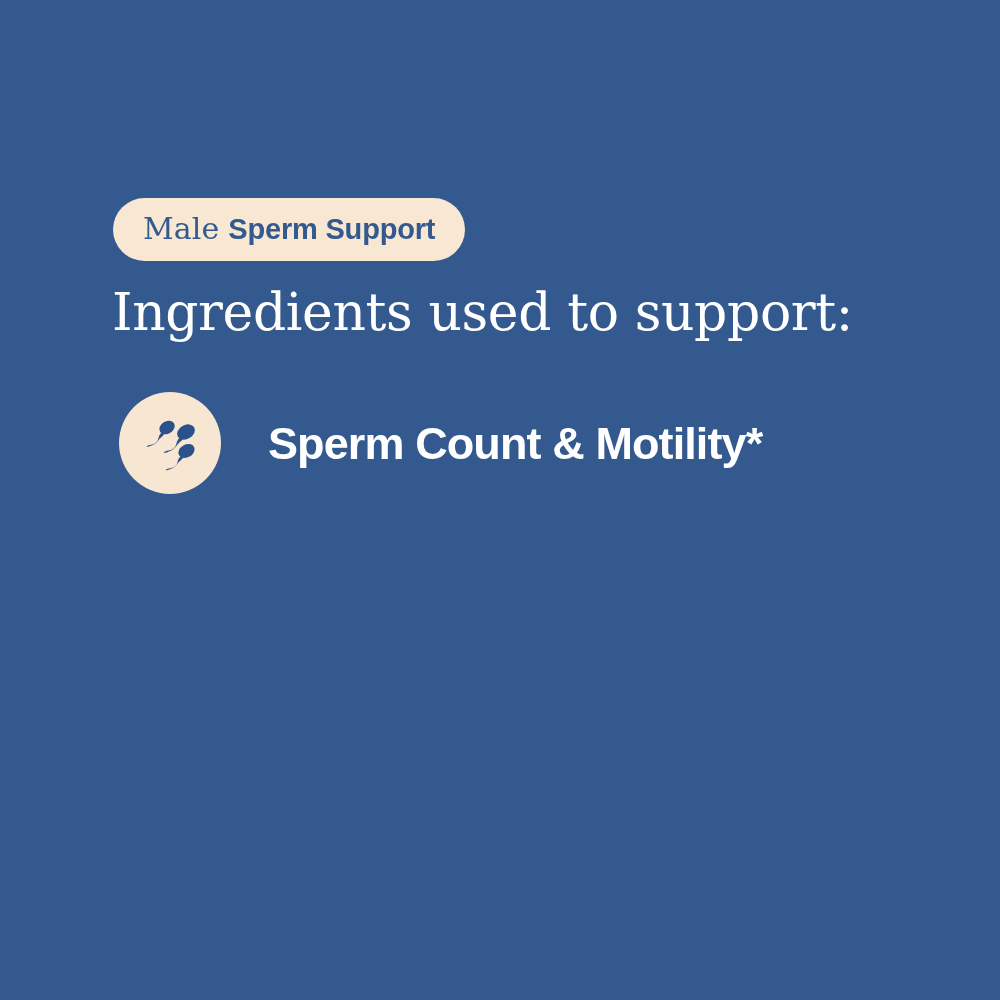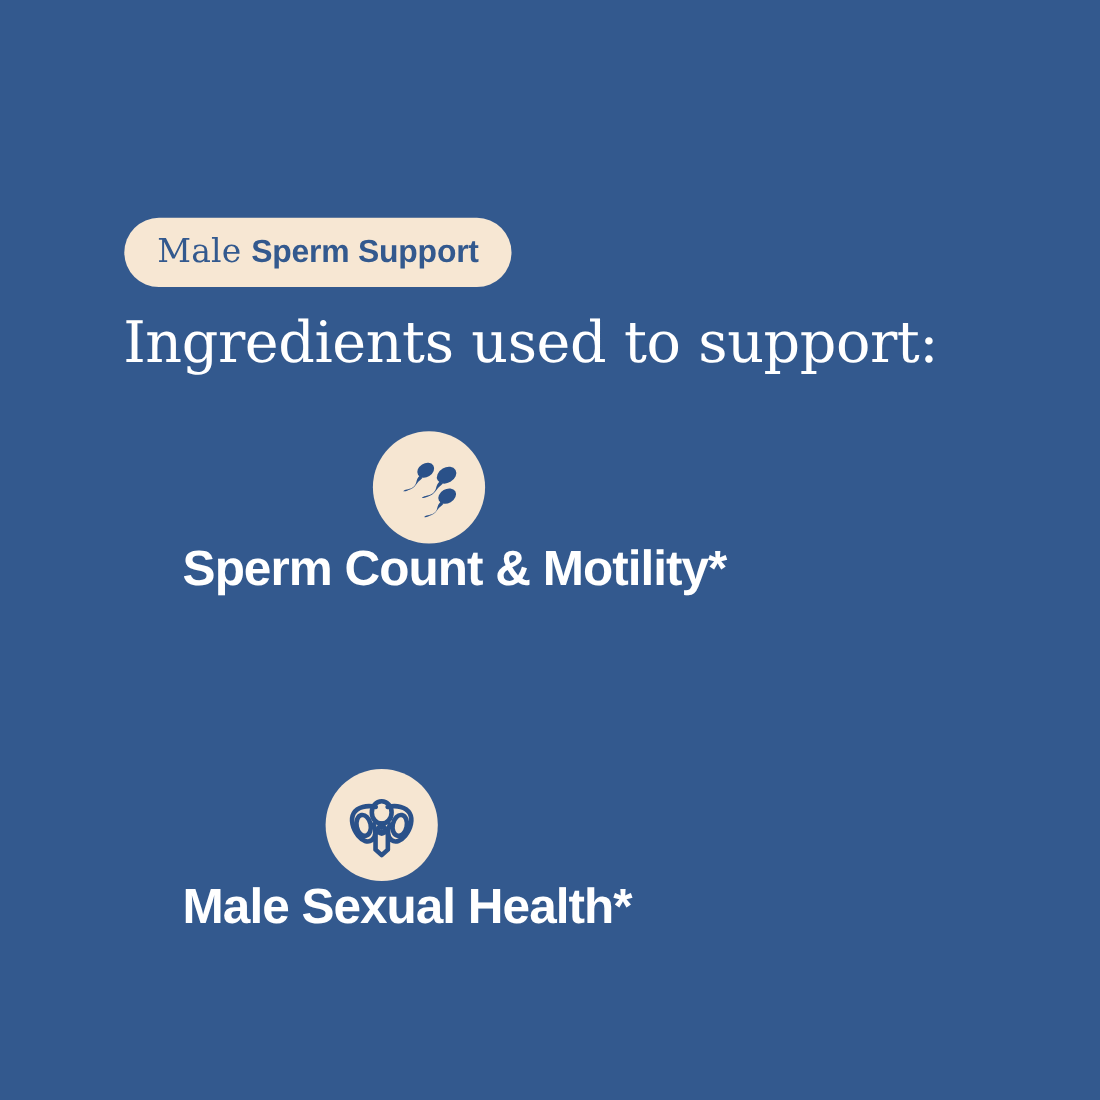--- a/index.html
+++ b/index.html
@@ -67,21 +67,20 @@
     line-height: 1.12;
   }
 
   
   .row {
     position: absolute;
     left: 119px;
     display: flex;
     align-items: center;
     height: 102px;
-    flex-direction: column;
   }
   #row-0 { top: 392px; }
   #row-1 { top: 545px; }
   #row-2 { top: 699px; }
 
   .icon-circle {
     width: 102px;
     height: 102px;
     border-radius: 50%;
     background: #F6E6D2;
@@ -134,46 +133,14 @@
           <path d="M46.6 49.2 C42.6 53.0 44.6 56.0 41.2 59.0 C37.8 62.0 34.6 60.5 31.6 63.0
                    C33.6 63.7 35.6 62.3 37.9 61.5 C41.3 60.3 42.6 57.7 44.6 55.3
                    C46.0 53.6 47.8 52.5 49.2 50.9 Z"></path>
         </g>
       </svg>
     </div>
     <div class="row-label">Sperm Count &amp; Motility*</div>
   </div>
 
 
-  <div class="row" id="row-2">
-    <div class="icon-circle">
-      <svg width="72" height="72" viewBox="0 0 72 72" aria-hidden="true">
-        <g fill="none" stroke="#2A5189" stroke-width="4.2" stroke-linecap="round" stroke-linejoin="round">
-
-          <path d="M30.6 19.6 C22.6 17.6 13.8 19.6 10.6 25.2
-                   C7.4 30.8 9.4 39.4 14.6 45.8
-                   C18.4 50.4 23.4 52.4 27.0 49.8
-                   C30.6 47.2 30.8 41.2 28.6 35.4"></path>
-
-          <ellipse cx="19.6" cy="36.4" rx="6.4" ry="9.6" transform="rotate(-12 19.6 36.4)"></ellipse>
-
-          <path d="M41.4 19.6 C49.4 17.6 58.2 19.6 61.4 25.2
-                   C64.6 30.8 62.6 39.4 57.4 45.8
-                   C53.6 50.4 48.6 52.4 45.0 49.8
-                   C41.4 47.2 41.2 41.2 43.4 35.4"></path>
-
-          <ellipse cx="52.4" cy="36.4" rx="6.4" ry="9.6" transform="rotate(12 52.4 36.4)"></ellipse>
-
-          <ellipse cx="36" cy="24.6" rx="9" ry="10.2"></ellipse>
-
-          <path d="M36 34.8 L36 38.4"></path>
-          <circle cx="36" cy="40.4" r="3.4"></circle>
-
-          <path d="M30.4 44.6 L30.4 58.4 L36 63.4 L41.6 58.4 L41.6 44.6
-                   C41.6 43.2 40.4 42.2 39 42.2 L33 42.2
-                   C31.6 42.2 30.4 43.2 30.4 44.6 Z"></path>
-        </g>
-      </svg>
-    </div>
-    <div class="row-label">Male Sexual Health*</div>
-  </div>
 
 </div>
 
 </body></html>

